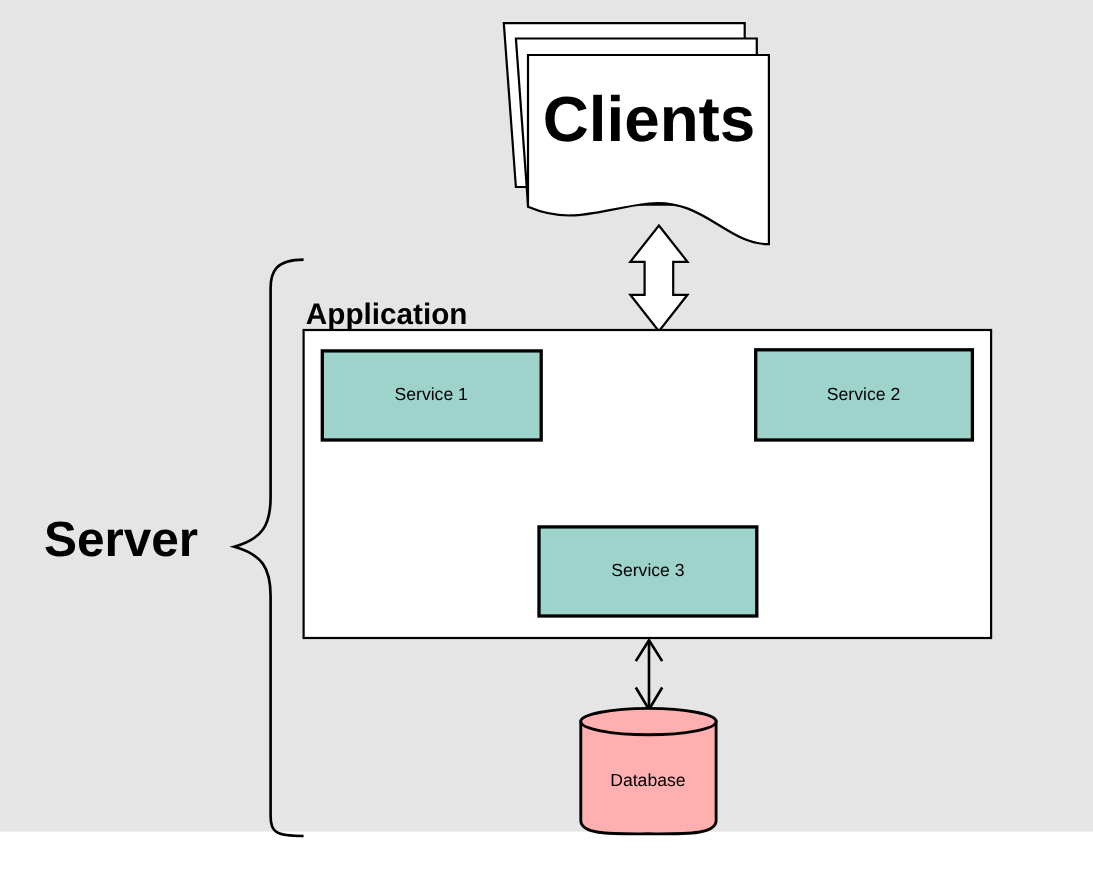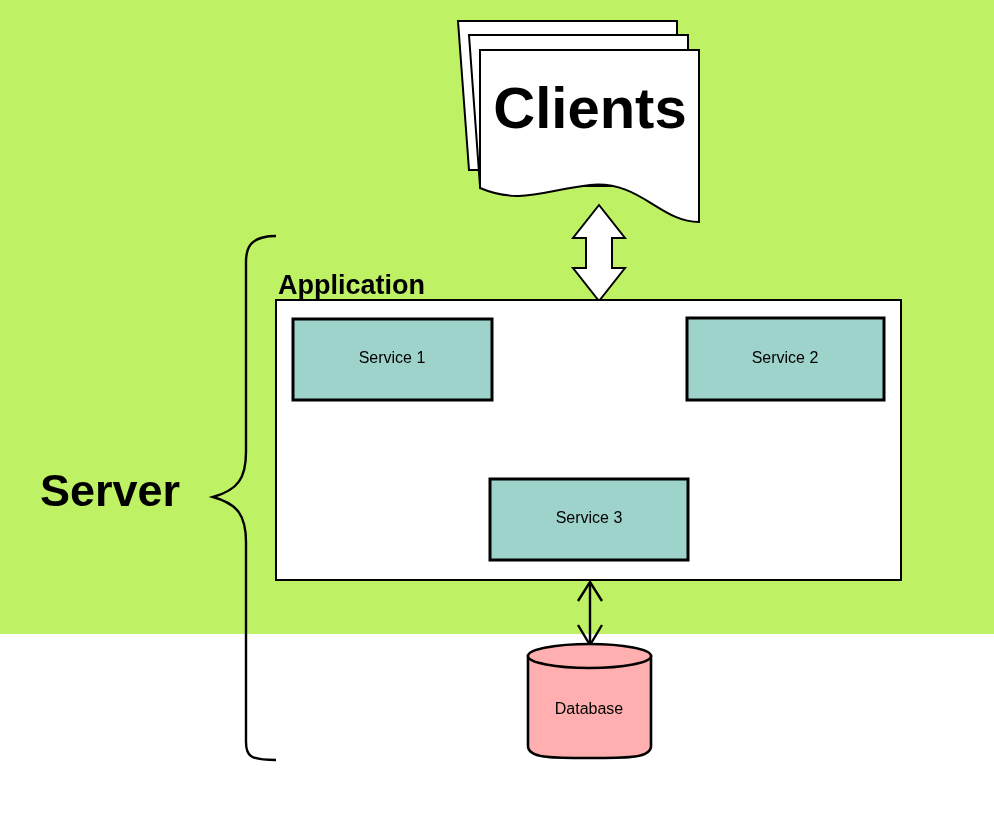--- a/index.html
+++ b/index.html
@@ -9,22 +9,22 @@
   }
   body {
     width: 994px;
     height: 814px;
     font-family: "Liberation Sans", sans-serif;
     overflow: hidden;
   }
   #diagram-root {
     position: relative;
     width: 994px;
-    height: 634px;
-    background: #bef264;
+    height: 756px;
+    background: #e5e5e5;
   }
   svg.diagram {
     display: block;
     width: 994px;
     height: 814px;
   }
   .filled-white {
     fill: #ffffff;
     stroke: #000000;
     stroke-width: 2;

